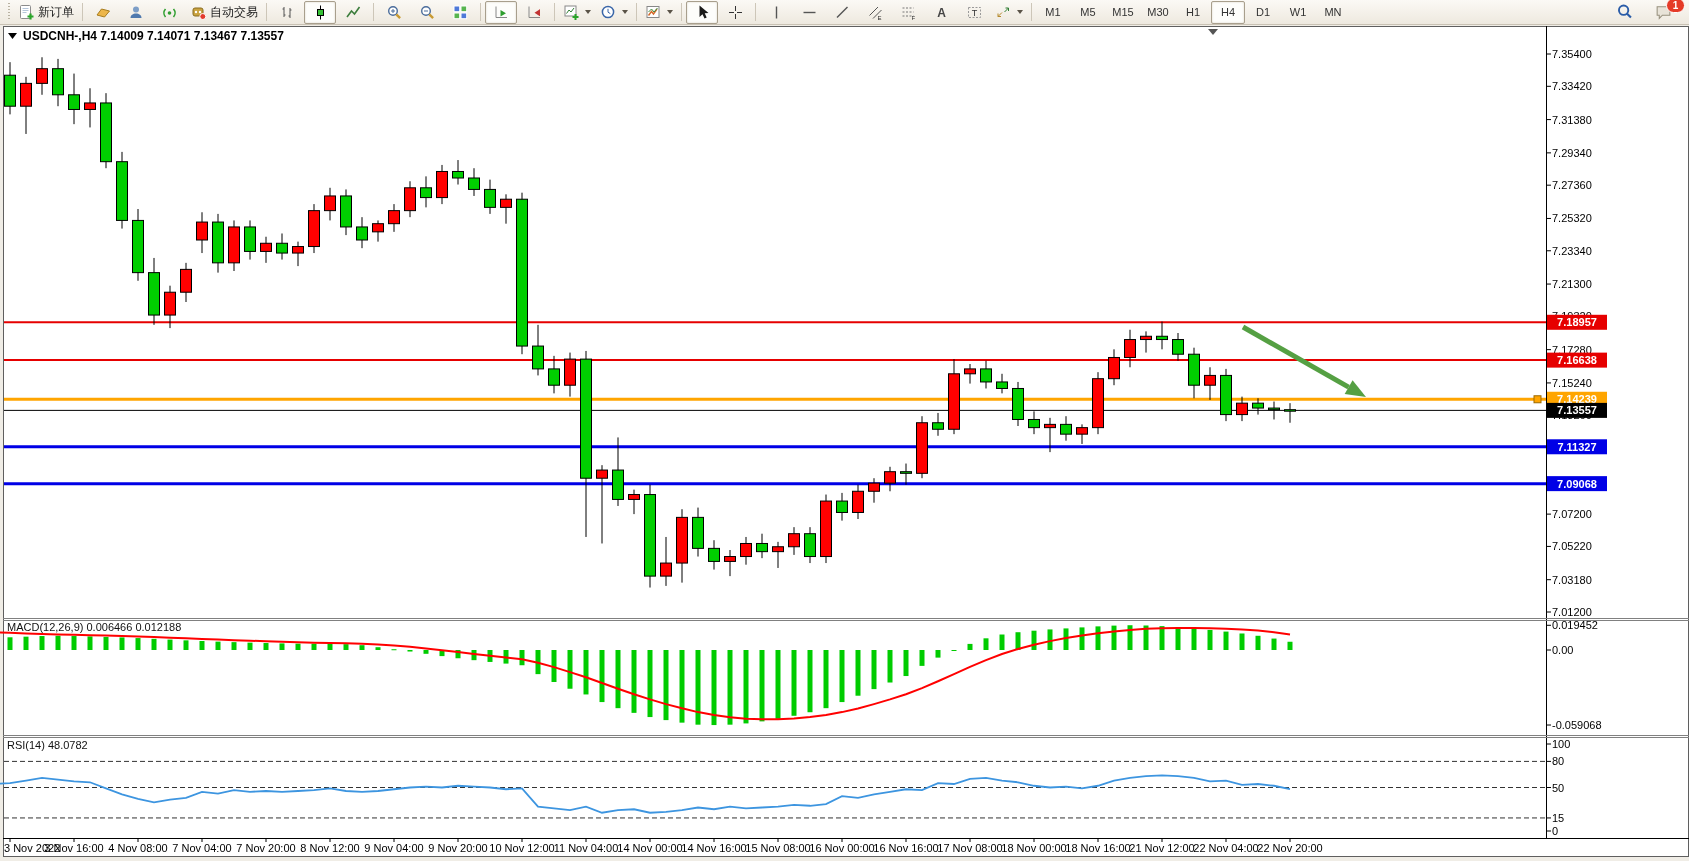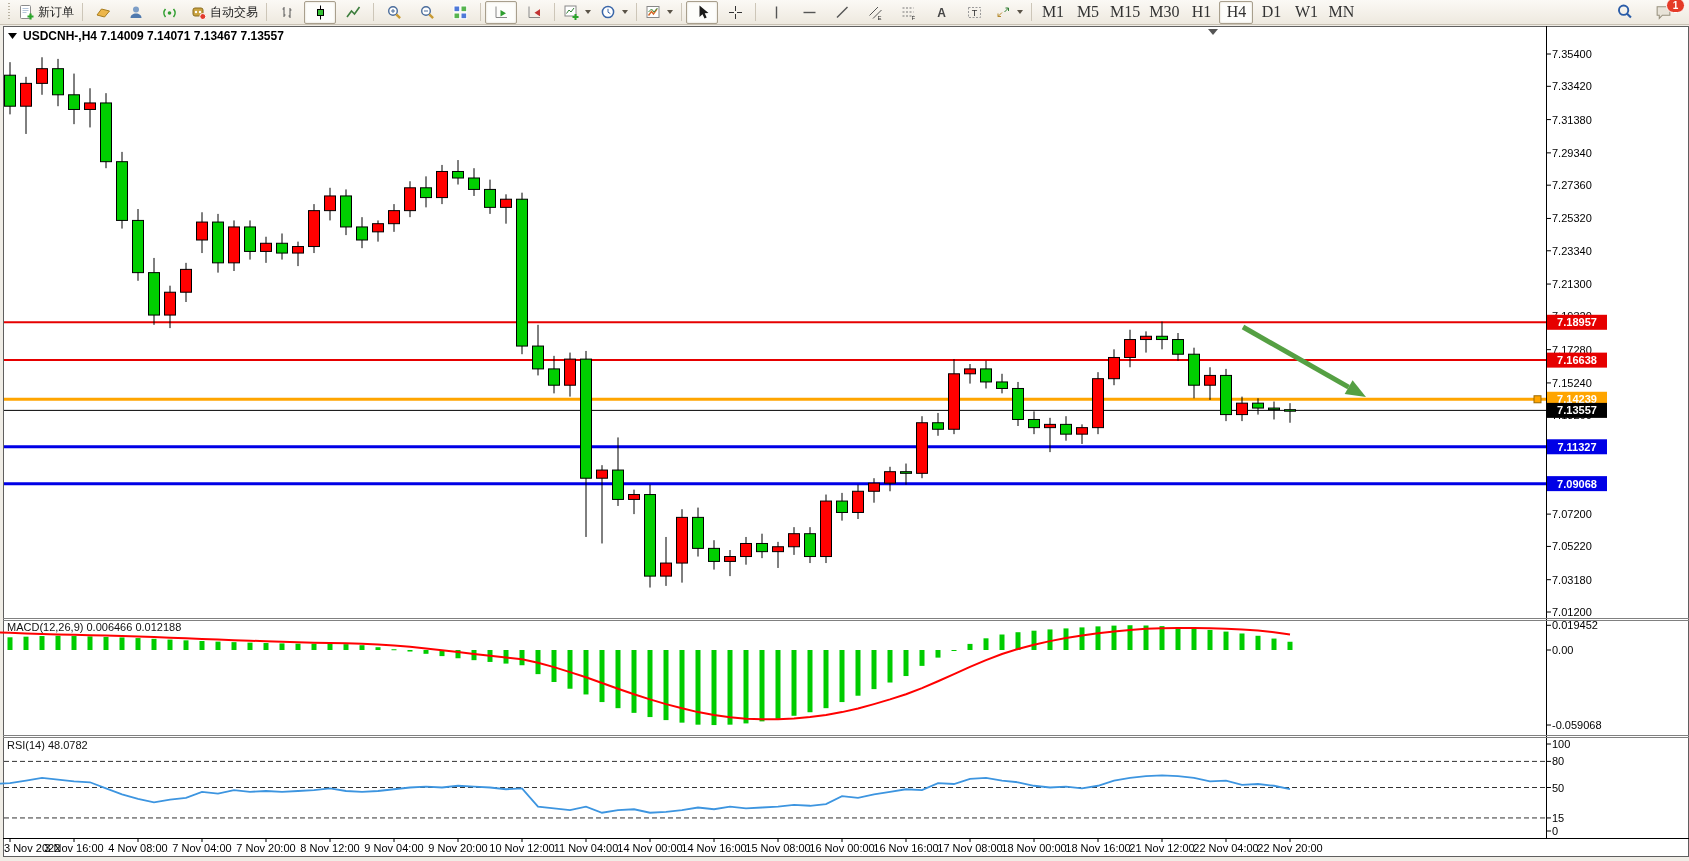--- a/index.html
+++ b/index.html
@@ -13,21 +13,21 @@
     background-image:repeating-linear-gradient(#b9b2a2 0 1px,transparent 1px 3px);
     background-size:2px 100%;background-repeat:no-repeat;background-position:center;}
   .sep{width:1px;height:18px;background:#cdc6b8;margin:0 3px;}
   .tbtn{height:21px;min-width:24px;display:flex;align-items:center;justify-content:center;
     gap:3px;padding:0 3px;border:1px solid transparent;border-radius:2px;font-size:12px;color:#222;}
   .tbtn.pressed{background:#fdfdfb;border-color:#a89f8d;box-shadow:inset 0 0 2px #d8d2c2;}
   .tbtn svg{display:block;}
   .tlabel{white-space:nowrap;}
   .dd{width:0;height:0;border-left:3px solid transparent;border-right:3px solid transparent;
     border-top:4px solid #5a5347;margin-left:2px;}
-  .tf{font-size:16px;color:#333;height:21px;min-width:26px;font-family:Liberation Serif, serif;}
+  .tf{font-size:11px;color:#333;height:21px;min-width:26px;}
   #right-icons{margin-left:auto;display:flex;align-items:center;gap:6px;padding-right:6px;}
   #notif{position:relative;}
   #badge{position:absolute;top:-4px;right:-7px;min-width:13px;height:13px;border-radius:8px;
     background:#e53b28;color:#fff;font-size:10px;font-weight:bold;display:flex;
     align-items:center;justify-content:center;padding:0 2px;border:1px solid #fff;}
   text{font-family:"Liberation Sans",sans-serif;}
 </style>
 </head>
 <body>
 

